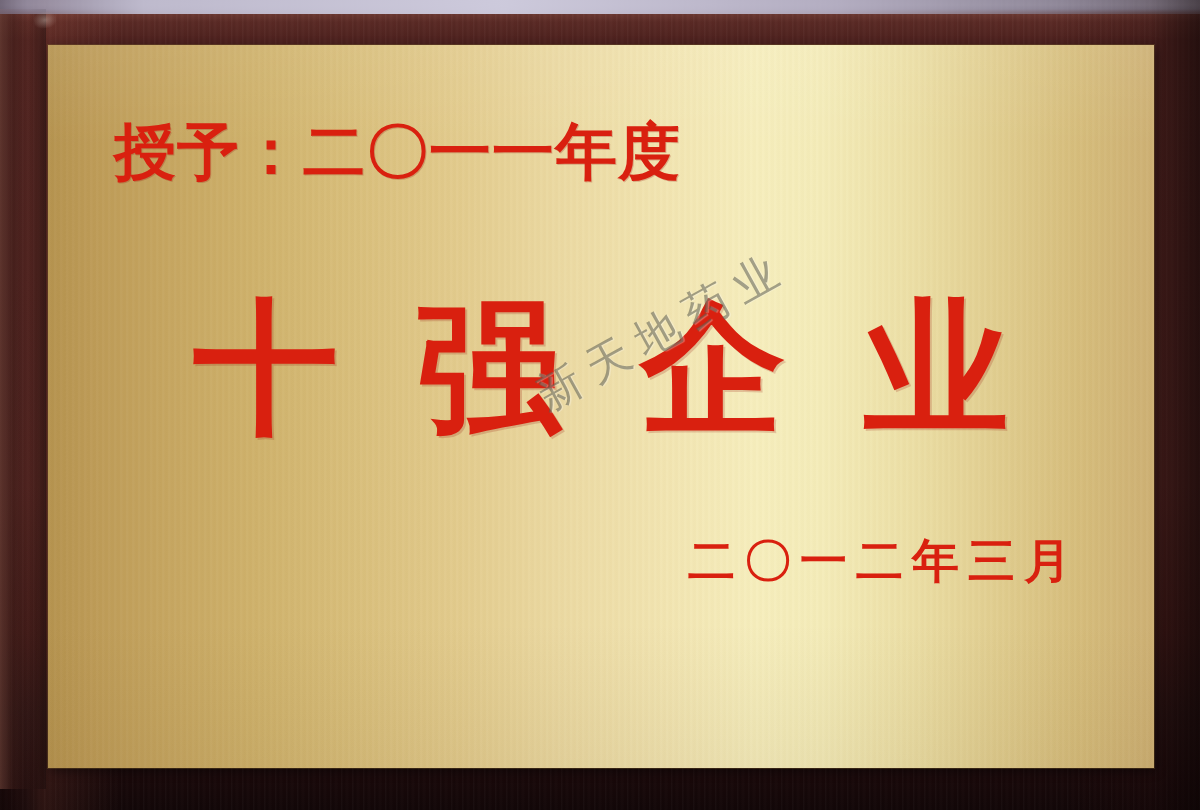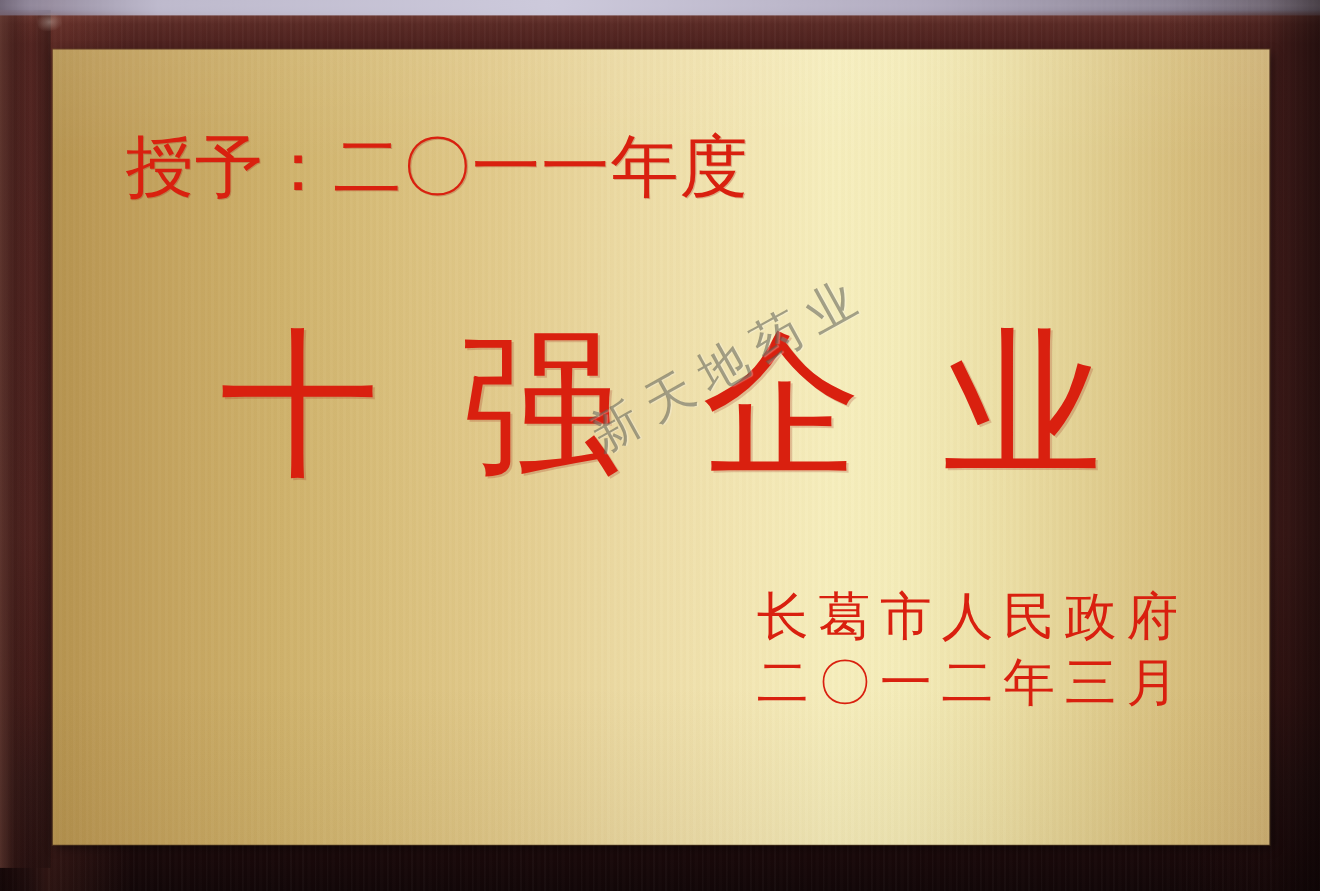--- a/index.html
+++ b/index.html
@@ -133,21 +133,21 @@
       rgba(255,255,255,0.022) 0px,
       rgba(255,255,255,0.022) 2px,
       rgba(140,108,44,0.018) 3px,
       rgba(140,108,44,0.018) 6px);
     pointer-events: none;
   }
 
   
   .redtext {
     color: #d9200f;
-    font-weight: 400;
+    font-weight: 700;
     font-family: "DejaVu Serif", "Liberation Serif", serif;
     white-space: nowrap;
     line-height: 1;
   }
   .award-line {
     position: absolute;
     left: 66px;
     top: 76px;
     font-size: 62px;
     letter-spacing: 1px;
@@ -209,20 +209,19 @@
 
   <div class="plate">
     <div class="plate-brush"></div>
     <div class="plate-vshade"></div>
 
     <div class="redtext award-line">授予：二〇一一年度</div>
 
     <div class="redtext main-title">十 强 企 业</div>
 
     <div class="signature">
-      <div class="redtext sig-line">长葛市人民政府</div>
       <div class="redtext sig-line">二〇一二年三月</div>
     </div>
 
     <div class="watermark">新天地药业</div>
   </div>
 
 </div>
 
 </body></html>

